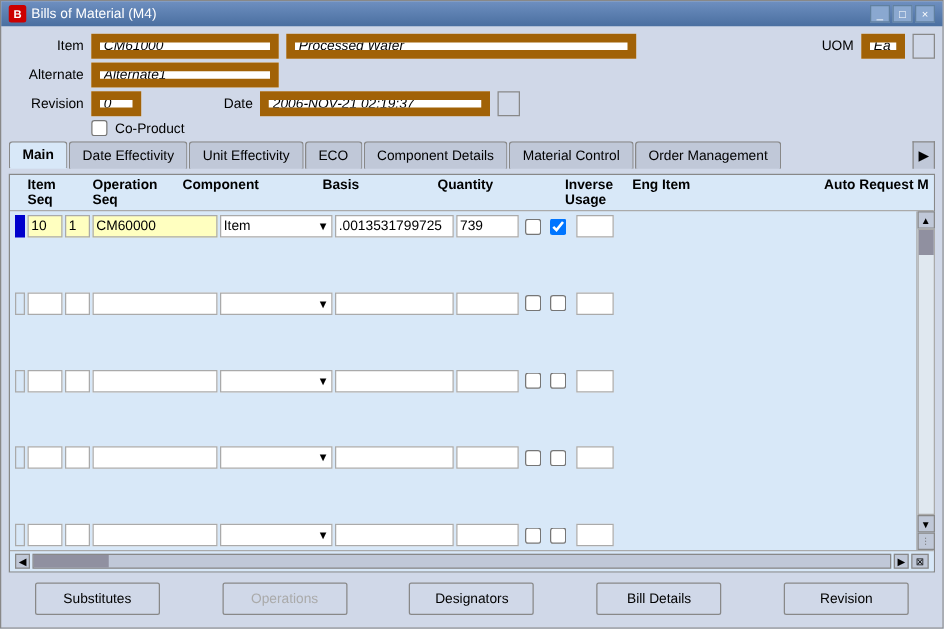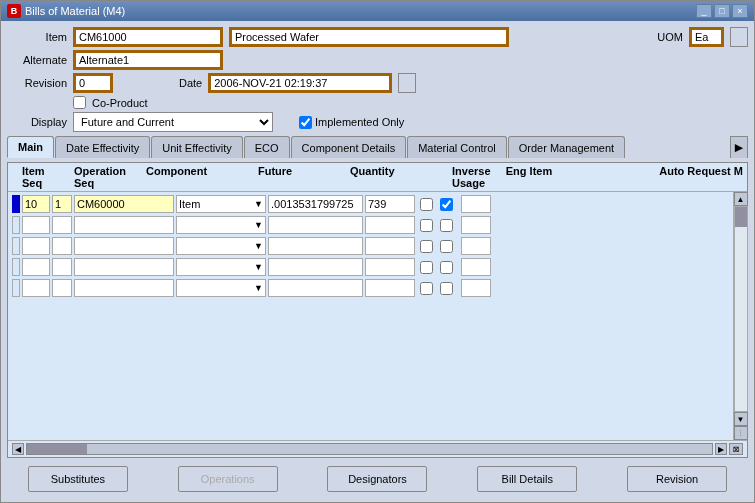--- a/index.html
+++ b/index.html
@@ -12,21 +12,21 @@
     .title-icon { width: 14px; height: 14px; background: #c00; border-radius: 2px; display: flex; align-items: center; justify-content: center; color: white; font-size: 9px; font-weight: bold; }
     .title-text { font-size: 11px; font-weight: normal; }
     .title-bar-right { display: flex; gap: 2px; }
     .title-btn { width: 16px; height: 14px; background: #8aa8d0; border: 1px solid #6080a0; display: flex; align-items: center; justify-content: center; font-size: 9px; cursor: pointer; color: white; }
 
     .content { flex: 1; padding: 6px; display: flex; flex-direction: column; gap: 4px; }
 
     .form-area { background: #d0d8e8; display: flex; flex-direction: column; gap: 3px; }
     .form-row { display: flex; align-items: center; gap: 6px; }
     .form-label { text-align: right; min-width: 60px; color: #000; }
-    .form-input { height: 20px; border: 3px solid #a16207; background: white; padding: 1px 3px; }
+    .form-input { height: 20px; border: 7px solid #a16207; background: white; padding: 1px 3px; font-style: italic; }
     .form-input-wide { width: 150px; }
     .form-input-xwide { width: 300px; }
     .form-input-date { width: 184px; }
     .form-input-small { width: 40px; }
     .form-input-uom { width: 30px; }
     .uom-label { color: #000; }
     .display-select { height: 20px; border: 1px solid #888; background: white; width: 200px; padding: 1px 3px; }
     .implemented-check { display: flex; align-items: center; gap: 3px; margin-left: 20px; }
     .tab { padding: 3px 10px; background: #c0c8d8; border: 1px solid #888; border-bottom: none; cursor: pointer; border-radius: 3px 3px 0 0; height: 22px; display: flex; align-items: center; }
     .tab.active { background: #d8e8f8; font-weight: bold; border-bottom: 1px solid #d8e8f8; }
@@ -91,33 +91,20 @@
         <input class="form-input form-input-date" type="text" value="2006-NOV-21 02:19:37" style="">
         <div style="width:18px; height:20px; border:1px solid #888; background:#d0d8e8; cursor:pointer;"></div>
       </div>
 
       <div class="form-row">
         <span class="form-label"></span>
         <input type="checkbox" style="">
         <span>Co-Product</span>
       </div>
 
-      <div class="form-row">
-        <span class="form-label">Display</span>
-        <select class="display-select">
-          <option>Future and Current</option>
-          <option>Current</option>
-          <option>Past</option>
-          <option>All</option>
-        </select>
-        <div class="implemented-check">
-          <input type="checkbox" checked="" style="">
-          <span>Implemented Only</span>
-        </div>
-      </div>
     </div>
 
     <div style="display:flex; align-items:flex-end; gap:1px;">
       <div class="tab active">
           <span>Main</span>
         </div>
       <div class="tab">
           <span>Date Effectivity</span>
         </div>
       <div class="tab">
@@ -138,29 +125,29 @@
       <div class="tab-arrow">▶</div>
     </div>
 
     <div class="grid-area" style="border-top:1px solid #888;">
 
       <div style="display:flex; background:#d8e8f8; padding:2px 4px; gap:2px; border-bottom:1px solid #aaa;">
         <div style="width:8px;"></div>
         <div style="width:30px; font-weight:bold;">Item Seq</div>
         <div style="width:80px; font-weight:bold; padding-left:20px;">Operation Seq</div>
         <div style="width:120px; font-weight:bold; padding-left:10px;">Component</div>
-        <div style="width:90px; font-weight:bold;">Future</div>
+        <div style="width:90px; font-weight:bold;">Basis</div>
         <div style="width:100px; font-weight:bold;">Quantity</div>
         <div style="width:50px; font-weight:bold; text-align:left;">Inverse<br>Usage</div>
         <div style="width:50px; font-weight:bold; text-align:center;">Eng Item</div>
         <div style="margin-left:auto; font-weight:bold;">Auto Request M</div>
       </div>
 
       <div style="display:flex; flex:1;">
-        <div style="flex:1; display:flex; flex-direction:column; padding:2px 4px; gap:1px;">
+        <div style="flex:1; display:flex; flex-direction:column; padding:2px 4px; gap:1px;justify-content:space-between;">
 
           <div class="grid-row">
             <div class="row-indicator"></div>
             <div class="grid-cell yellow" style="width:28px;">
                 <span>10</span>
               </div>
             <div class="grid-cell yellow" style="width:20px;">
                 <span>1</span>
               </div>
             <div class="grid-cell yellow" style="width:100px;">

